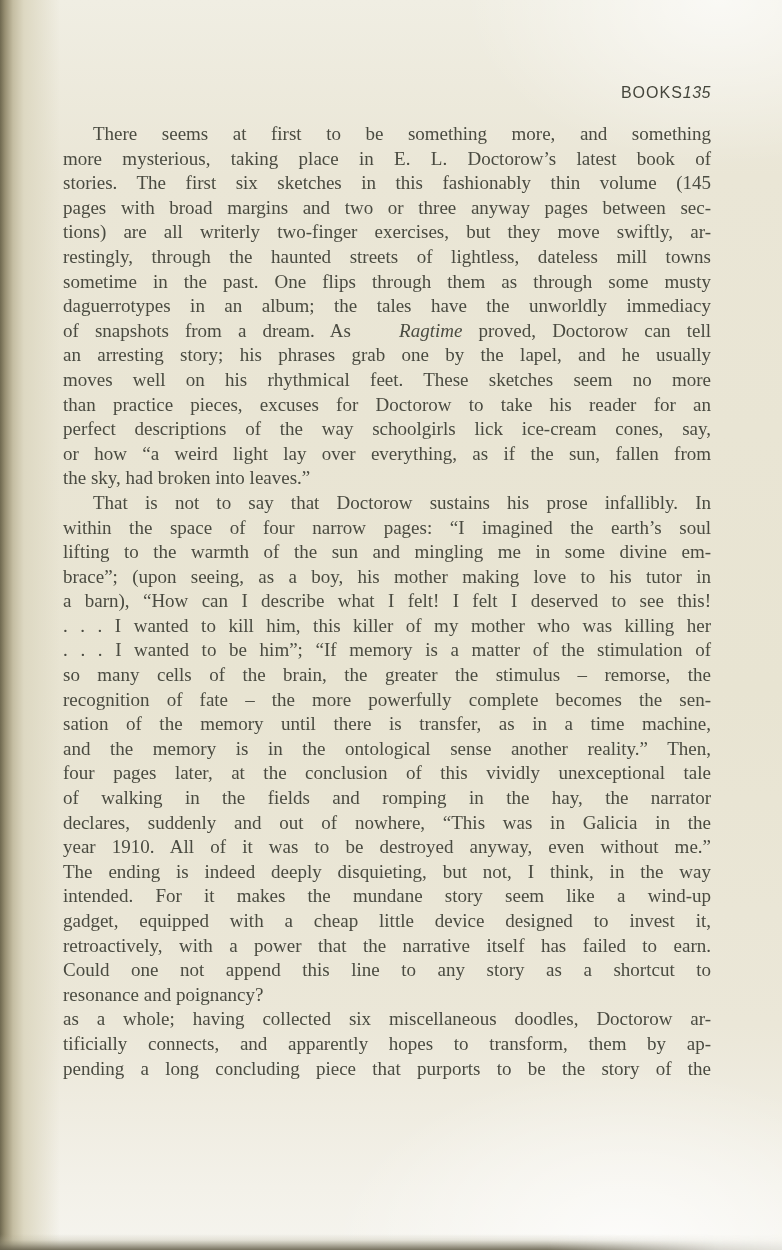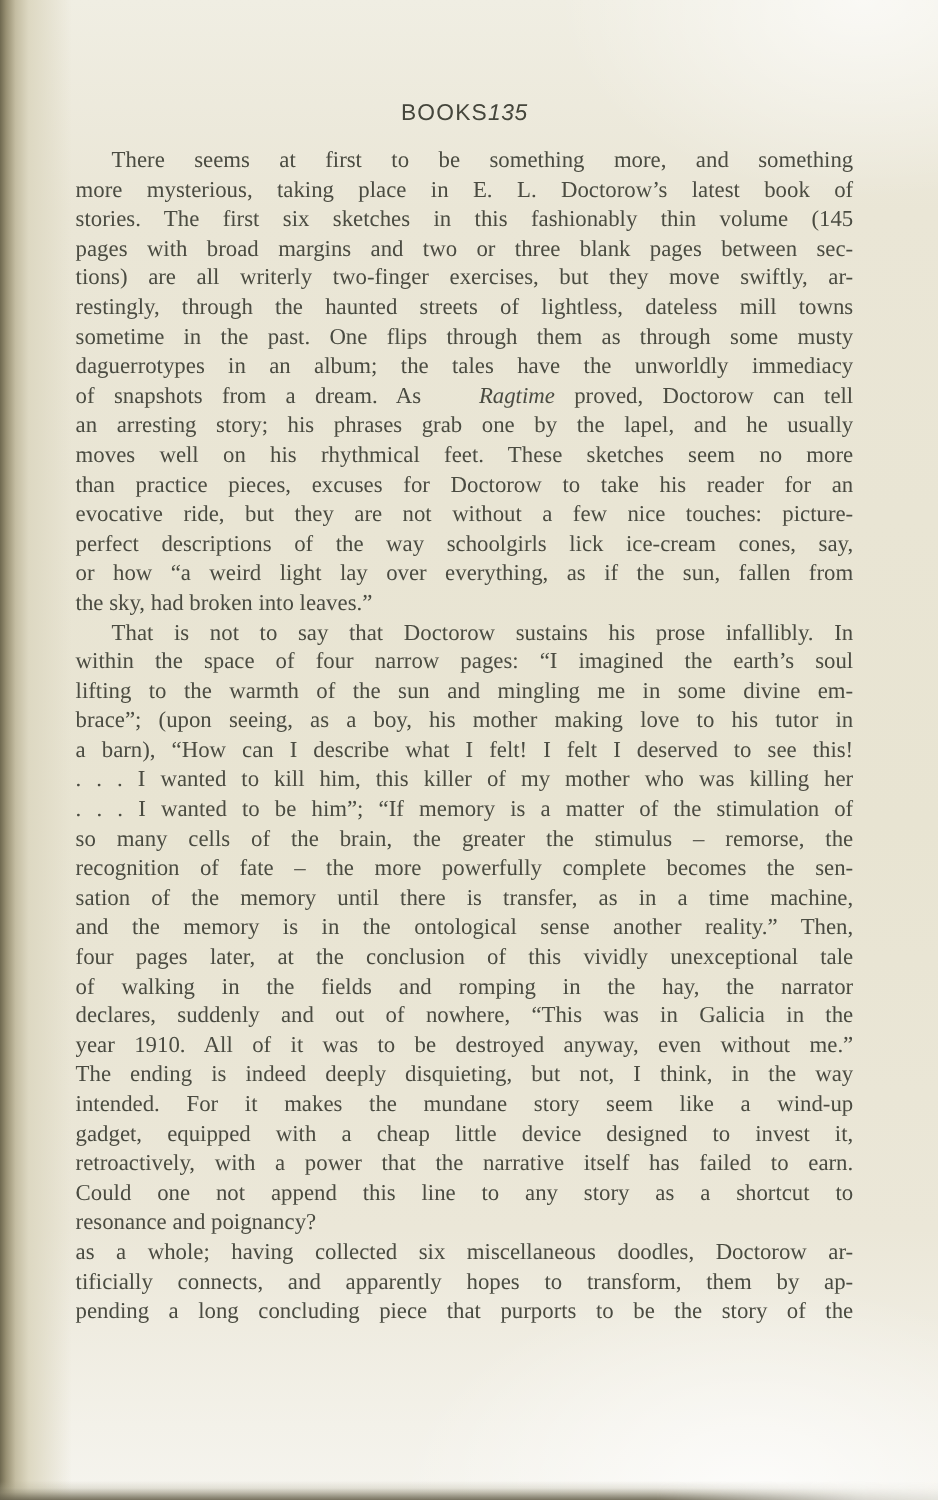--- a/index.html
+++ b/index.html
@@ -31,24 +31,24 @@
     -webkit-mask-image: linear-gradient(90deg, #000 0%, #000 70%, rgba(0,0,0,0.25) 92%, rgba(0,0,0,0.15) 100%);
             mask-image: linear-gradient(90deg, #000 0%, #000 70%, rgba(0,0,0,0.25) 92%, rgba(0,0,0,0.15) 100%);
   }
 
   .running-header {
     position: absolute;
     left: 63px;
     right: 71px;
     top: 84px;
     display: flex;
-    justify-content: center;
+    justify-content: flex-end;
     align-items: baseline;
     font-family: "Liberation Sans", sans-serif;
-    font-size: 19px;
+    font-size: 16px;
     color: #45463c;
     letter-spacing: 1px;
   }
   .running-header .pagenum { letter-spacing: 0.5px; font-style: italic; }
 
   .text-block {
     position: absolute;
     left: 63px;
     top: 122px;
     width: 648px;
@@ -73,30 +73,29 @@
 <div class="page">
   <div class="running-header">
     <span class="section">BOOKS</span>
     <span class="pagenum">135</span>
   </div>
   <div class="text-block">
       <div class="para">
         <div class="line indent"><span>There seems at first to be something more, and something</span></div>
         <div class="line"><span>more mysterious, taking place in E. L. Doctorow’s latest book of</span></div>
         <div class="line"><span>stories. The first six sketches in this fashionably thin volume (145</span></div>
-        <div class="line"><span>pages with broad margins and two or three blank pages between sec-</span></div>
+        <div class="line"><span>pages with broad margins and two or three anyway pages between sec-</span></div>
         <div class="line"><span>tions) are all writerly two-finger exercises, but they move swiftly, ar-</span></div>
         <div class="line"><span>restingly, through the haunted streets of lightless, dateless mill towns</span></div>
         <div class="line"><span>sometime in the past. One flips through them as through some musty</span></div>
         <div class="line"><span>daguerrotypes in an album; the tales have the unworldly immediacy</span></div>
         <div class="line"><span>of snapshots from a dream. As </span><span class="italic">Ragtime</span><span> proved, Doctorow can tell</span></div>
         <div class="line"><span>an arresting story; his phrases grab one by the lapel, and he usually</span></div>
         <div class="line"><span>moves well on his rhythmical feet. These sketches seem no more</span></div>
         <div class="line"><span>than practice pieces, excuses for Doctorow to take his reader for an</span></div>
-        <div class="line"><span>evocative ride, but they are not without a few nice touches: picture-</span></div>
         <div class="line"><span>perfect descriptions of the way schoolgirls lick ice-cream cones, say,</span></div>
         <div class="line"><span>or how “a weird light lay over everything, as if the sun, fallen from</span></div>
         <div class="line last"><span>the sky, had broken into leaves.”</span></div>
       </div>
       <div class="para">
         <div class="line indent"><span>That is not to say that Doctorow sustains his prose infallibly. In</span></div>
         <div class="line"><span>within the space of four narrow pages: “I imagined the earth’s soul</span></div>
         <div class="line"><span>lifting to the warmth of the sun and mingling me in some divine em-</span></div>
         <div class="line"><span>brace”; (upon seeing, as a boy, his mother making love to his tutor in</span></div>
         <div class="line"><span>a barn), “How can I describe what I felt! I felt I deserved to see this!</span></div>

